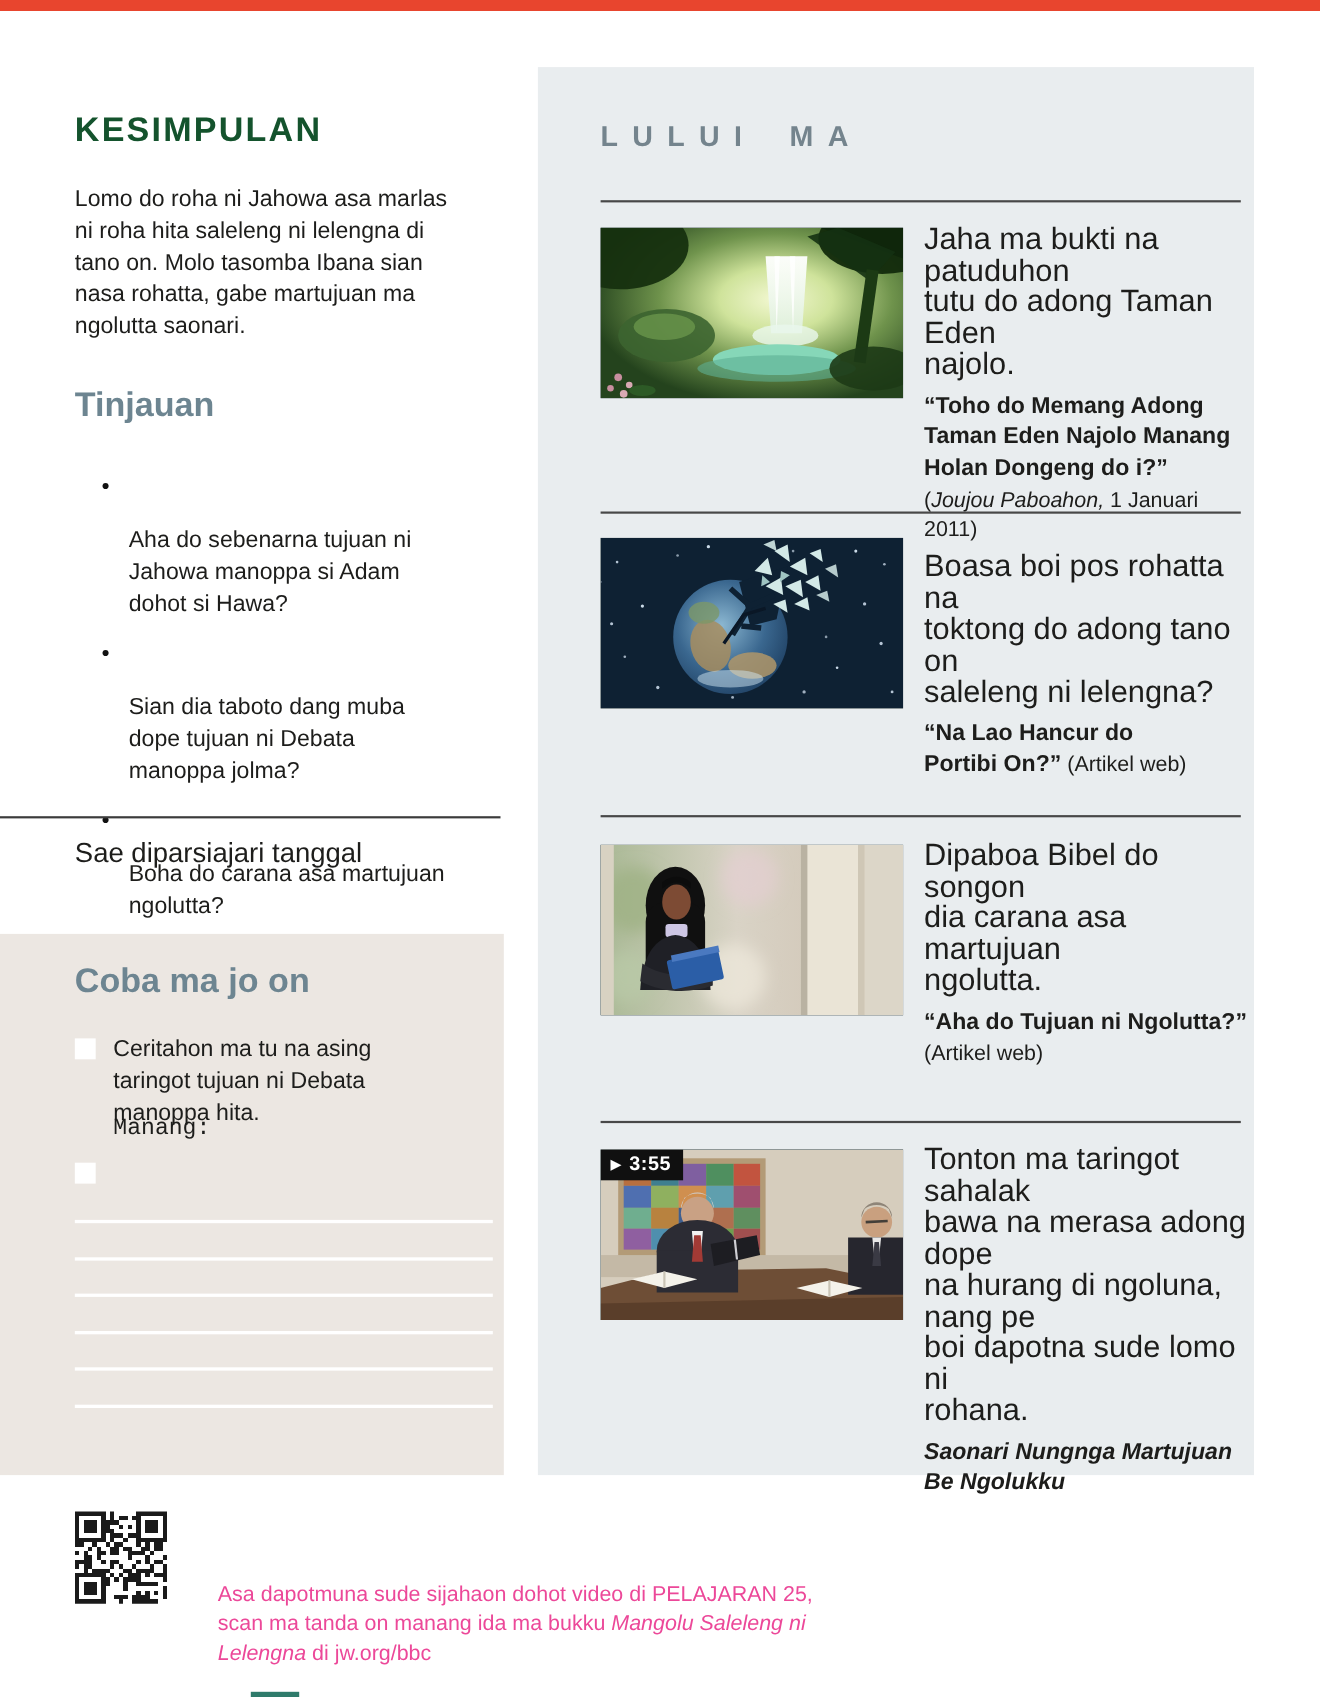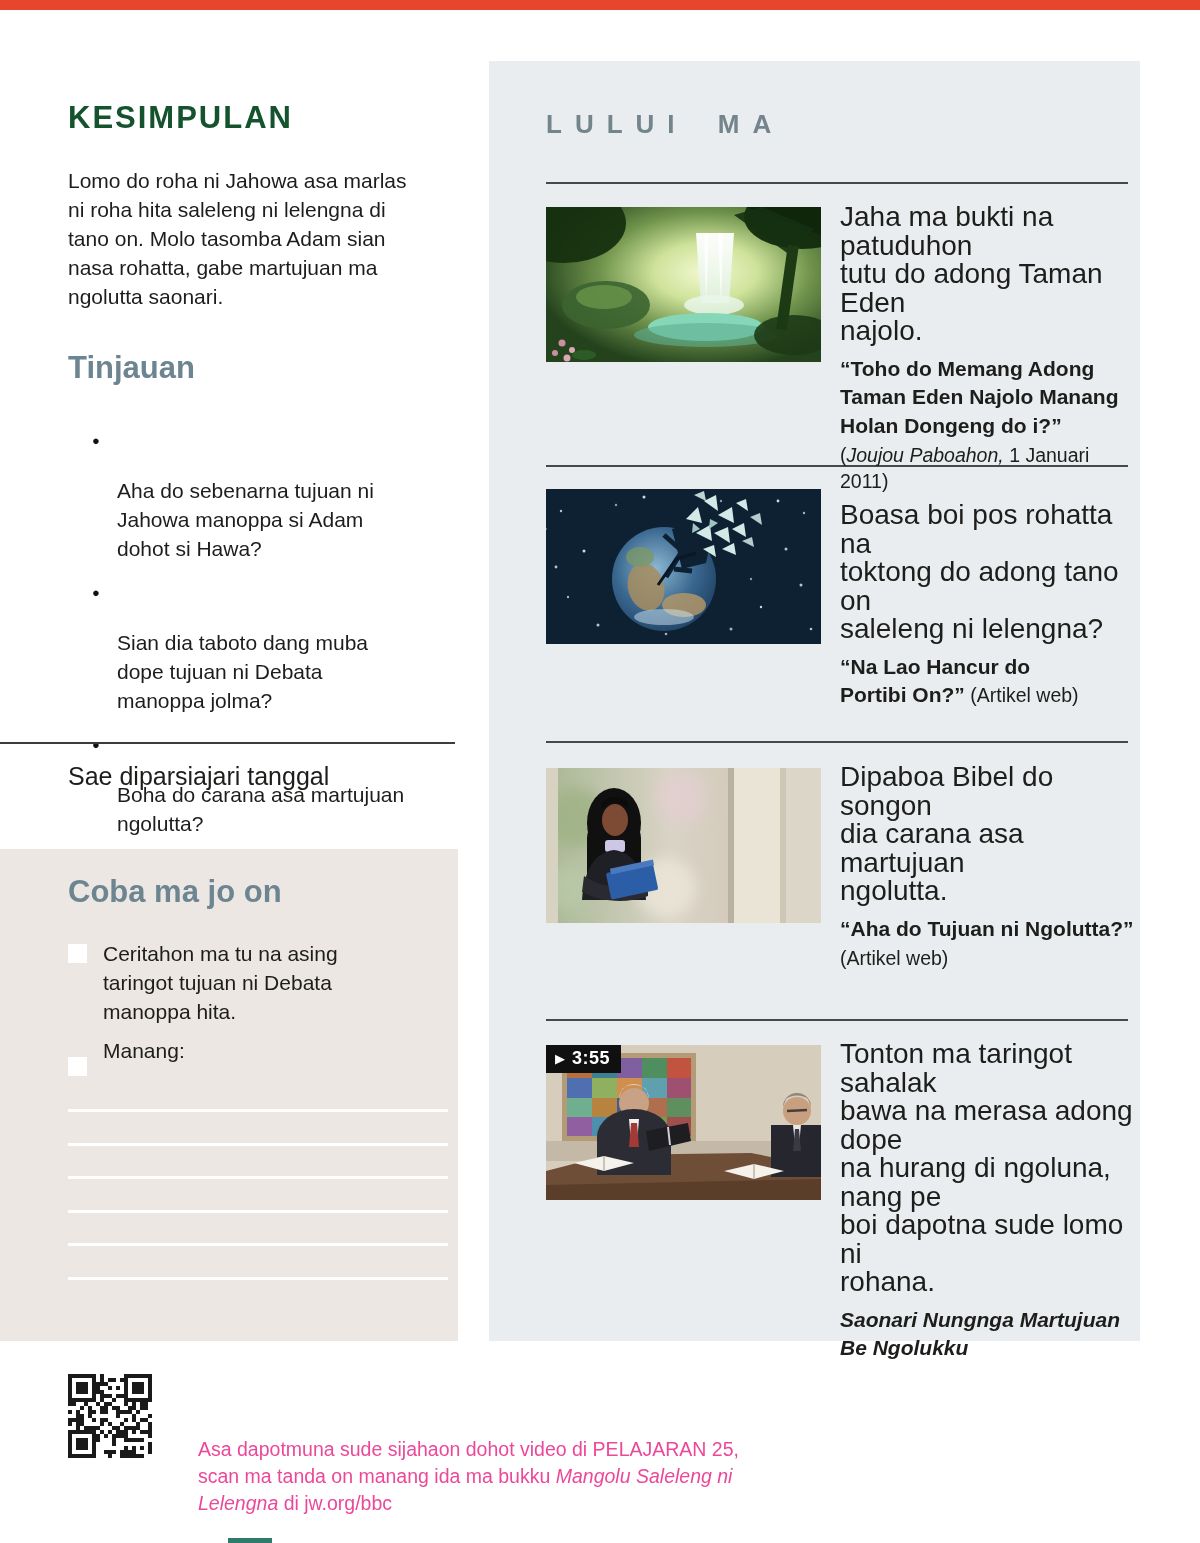--- a/index.html
+++ b/index.html
@@ -21,21 +21,21 @@
   .bullets li .dot{position:absolute;left:24px;top:8px;font-size:13px;color:#111;}
   .pre-divider{position:absolute;left:0;top:742px;width:455px;height:2px;background:#3c3c3c;}
   .study-date{position:absolute;left:68px;top:762px;font-size:25px;}
 
   
   .beige{position:absolute;left:0;top:849px;width:458px;height:492px;background:#ece7e2;}
   .coba-title{position:absolute;left:68px;top:874px;font-size:31px;font-weight:bold;color:#6d8591;}
   .cb{position:absolute;width:19px;height:19px;background:#ffffff;}
   .cb1{left:68px;top:944px;} .cb2{left:68px;top:1057px;}
   .cb-label{position:absolute;left:103px;width:310px;font-size:21px;line-height:29px;white-space:pre-line;}
-  .cbl1{top:939px;} .cbl2{top:1036px;}
+  .cbl1{top:939px;} .cbl2{top:1012px;font-family:Liberation Mono, monospace;}
   .wline{position:absolute;left:68px;width:380px;height:3px;background:#ffffff;}
 
   
   .panel{position:absolute;left:489px;top:61px;width:651px;height:1280px;background:#e9edef;}
   .lului{position:absolute;left:57px;top:48px;font-size:26px;font-weight:bold;
          letter-spacing:13px;word-spacing:10px;color:#74848d;}
   .rp-divider{position:absolute;left:57px;width:582px;height:2px;background:#484848;}
   .d1{top:121px}.d2{top:404px}.d3{top:680px}.d4{top:958px}
   .rp-thumb{position:absolute;left:57px;width:275px;height:155px;overflow:hidden;background:#233;cursor:pointer;}
   .th1{top:146px}.th2{top:428px}.th3{top:707px}.th4{top:984px}
@@ -65,21 +65,21 @@
 </head>
 <body>
 
 <div class="page">
 
   <div class="top-bar"></div>
 
   <div class="kes-title">KESIMPULAN</div>
   <div class="kes-body">Lomo do roha ni Jahowa asa marlas
 ni roha hita saleleng ni lelengna di
-tano on. Molo tasomba Adam sian
+tano on. Molo tasomba Ibana sian
 nasa rohatta, gabe martujuan ma
 ngolutta saonari.</div>
 
   <div class="tin-title">Tinjauan</div>
   <ul class="bullets">
     <li>
       <span class="dot">●</span>
       <span>Aha do sebenarna tujuan ni
 Jahowa manoppa si Adam
 dohot si Hawa?</span>

